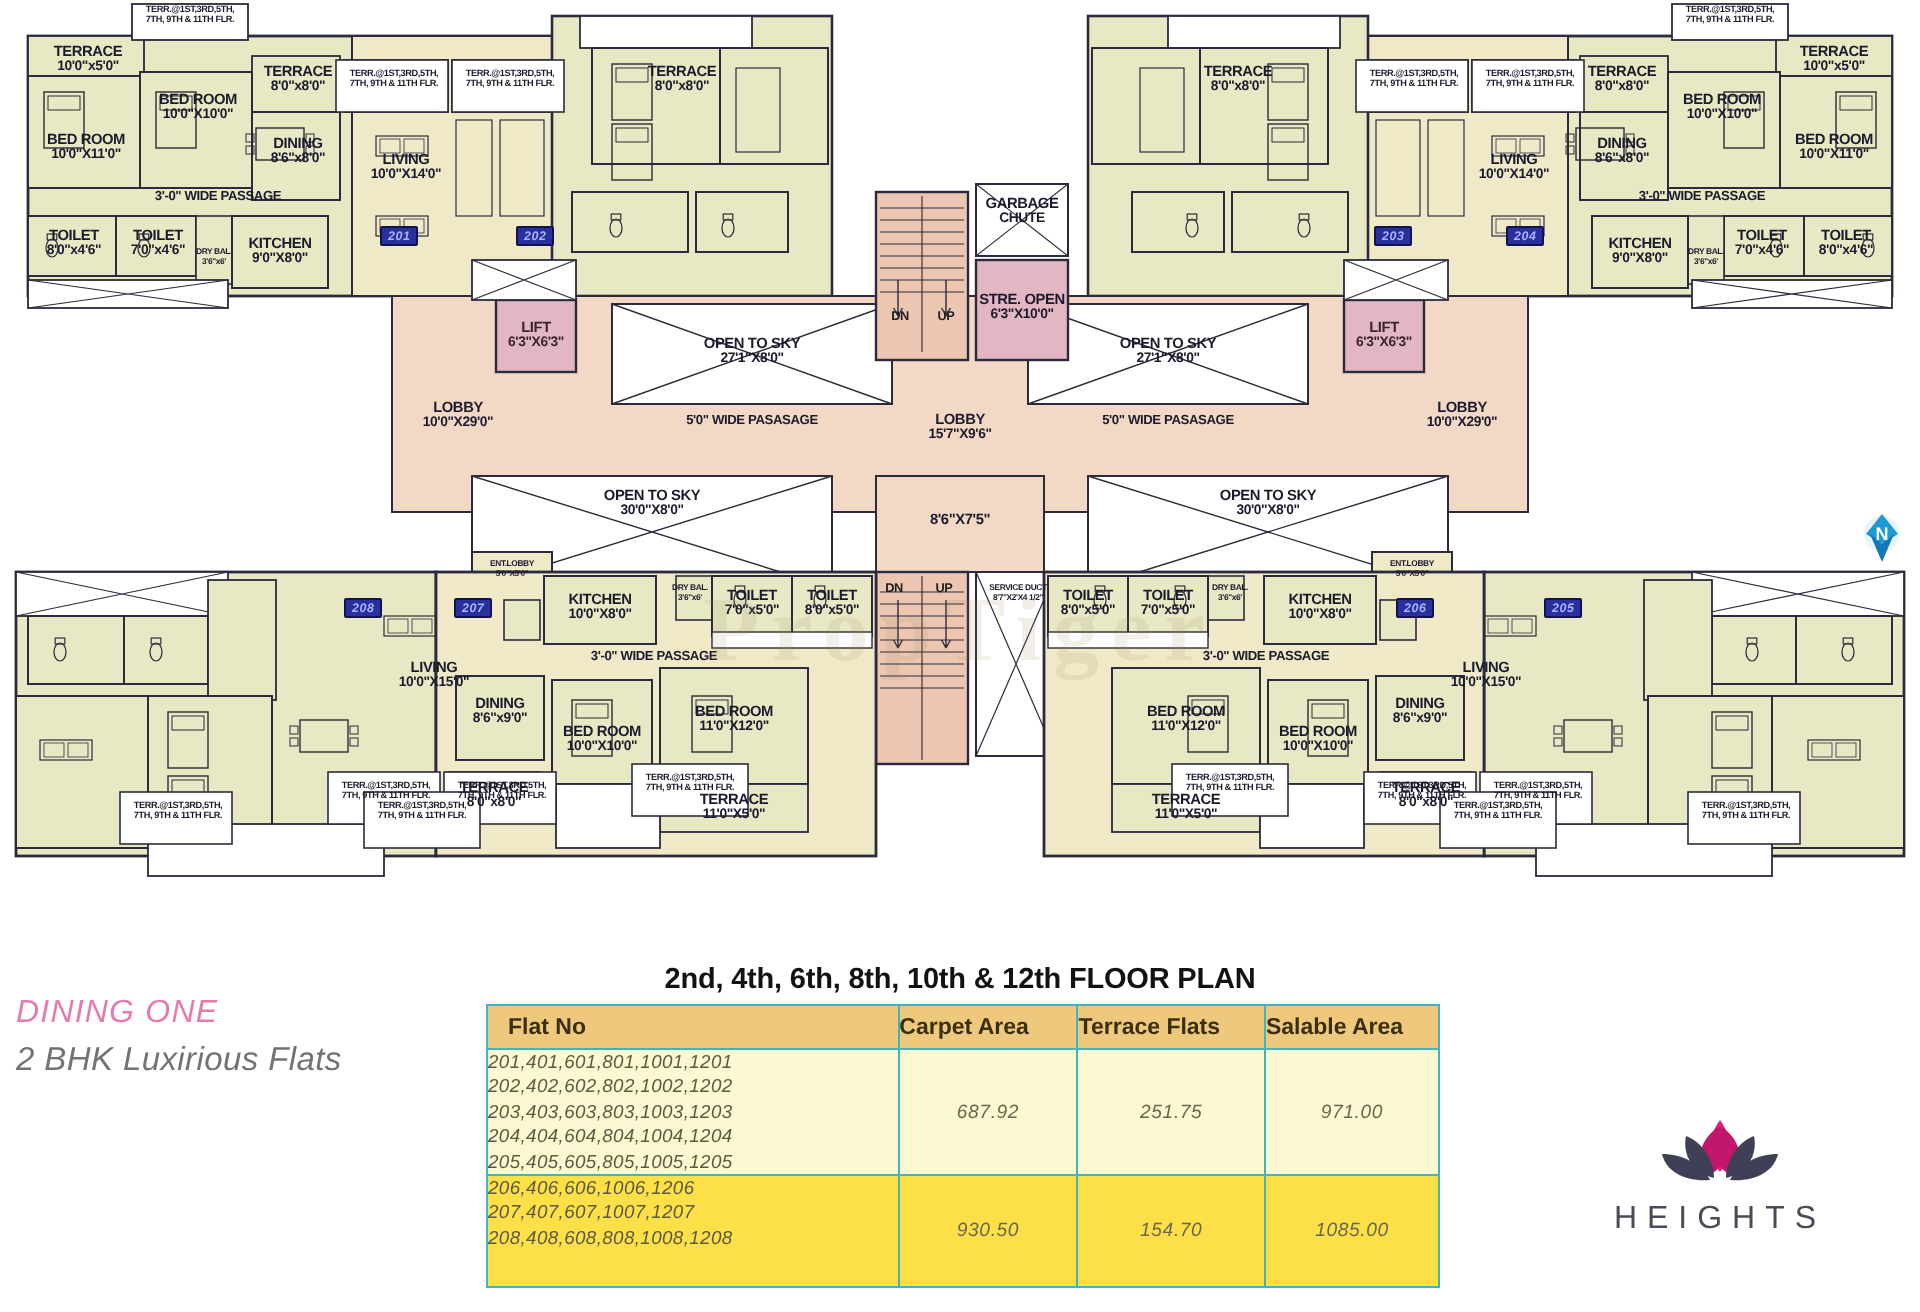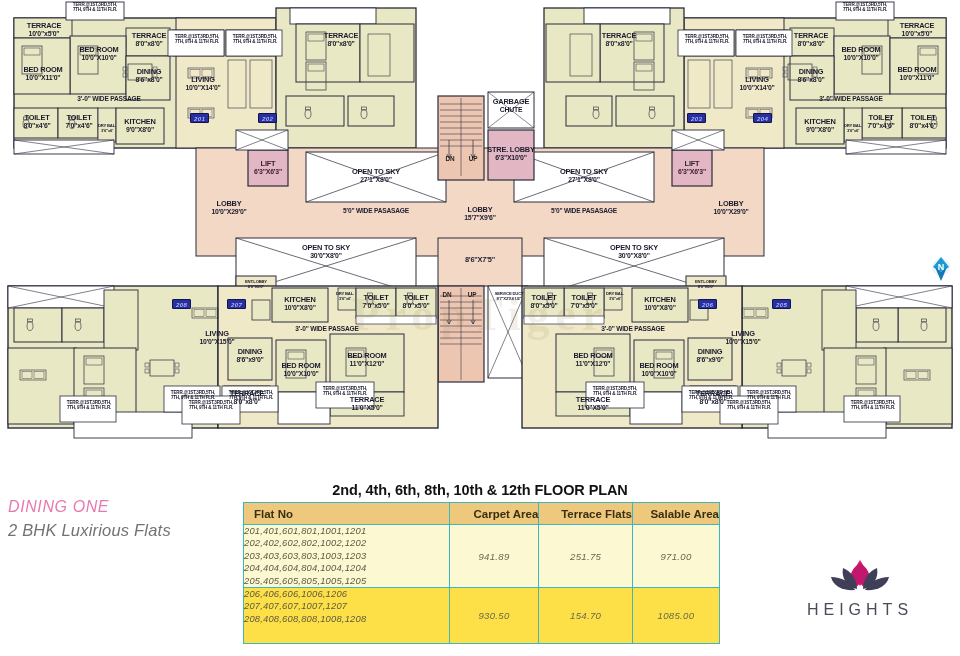--- a/index.html
+++ b/index.html
@@ -25,21 +25,21 @@
   #phase1{position:absolute;left:8px;top:498px;font-size:16px;font-style:italic;
       color:#e67ab0;letter-spacing:.6px;font-family:"Liberation Sans",sans-serif;}
   #phase2{position:absolute;left:8px;top:521px;font-size:16.5px;font-style:italic;
       color:#737373;letter-spacing:.2px;}
   #planTitle{position:absolute;left:240px;top:482px;width:480px;text-align:center;
       font-size:14.5px;font-weight:700;color:#121212;letter-spacing:-.1px;}
   table.areas{position:absolute;left:243px;top:502px;width:477px;
       border-collapse:collapse;background:#fcf8d8;}
   table.areas th,table.areas td{border:1.6px solid #3fb5bd;padding:0;}
   table.areas th{background:#eec87c;color:#3a2f10;font-size:11.5px;font-weight:700;
-      height:21px;text-align:right;}
+      height:21px;text-align:left;}
   table.areas th.flatcol{text-align:left;padding-left:10px;}
   td.flats{background:#fcf8d2;font-style:italic;font-size:9.4px;color:#5d5a43;
       padding:4px 0 4px 10px;line-height:1.32;letter-spacing:.2px;}
   td.num{background:#fcf8d2;font-style:italic;font-size:9.6px;color:#6a6750;
       text-align:center;letter-spacing:.3px;}
   tr.r2 td{background:#fde047;}
   #logo{position:absolute;left:770px;top:558px;width:180px;text-align:center;}
   #logoName{font-family:"Liberation Serif",serif;font-size:22px;letter-spacing:1.6px;
       color:#7c2f6e;line-height:1;}
   #logoSub{font-family:"Liberation Sans",sans-serif;font-size:16px;letter-spacing:5px;
@@ -356,21 +356,21 @@
   <span>DRY BAL.</span><br><span>3'6"x6'</span></div>
 <div class="lbl pass" style="left:796px;top:96px;width:110px;">3'-0" WIDE PASSAGE</div>
 <div class="lbl rm" style="left:596px;top:32px;width:46px;">
   <span>TERRACE</span><span class="d">8'0"x8'0"</span></div>
 
 <div class="lbl rm" style="left:248px;top:160px;width:40px;color:#3a2430;">
   <span>LIFT</span><span class="d">6'3"X6'3"</span></div>
 <div class="lbl rm" style="left:672px;top:160px;width:40px;color:#3a2430;">
   <span>LIFT</span><span class="d">6'3"X6'3"</span></div>
 <div class="lbl rm" style="left:487px;top:146px;width:48px;">
-  <span>STRE. LOBBY</span><span class="d">6'3"X10'0"</span></div>
+  <span>STRE. OPEN</span><span class="d">6'3"X10'0"</span></div>
 <div class="lbl rm" style="left:487px;top:98px;width:48px;">
   <span>GARBAGE</span><span class="d">CHUTE</span></div>
 <div class="lbl rm" style="left:442px;top:206px;width:76px;">
   <span>LOBBY</span><span class="d">15'7"X9'6"</span></div>
 <div class="lbl rm" style="left:198px;top:200px;width:62px;">
   <span>LOBBY</span><span class="d">10'0"X29'0"</span></div>
 <div class="lbl rm" style="left:700px;top:200px;width:62px;">
   <span>LOBBY</span><span class="d">10'0"X29'0"</span></div>
 <div class="lbl rm" style="left:316px;top:168px;width:120px;">
   <span>OPEN TO SKY</span><span class="d">27'1"X8'0"</span></div>
@@ -479,21 +479,21 @@
   </thead>
   <tbody>
     <tr class="r1">
       <td class="flats">
         <div>201,401,601,801,1001,1201</div>
         <div>202,402,602,802,1002,1202</div>
         <div>203,403,603,803,1003,1203</div>
         <div>204,404,604,804,1004,1204</div>
         <div>205,405,605,805,1005,1205</div>
       </td>
-      <td class="num">941.89</td>
+      <td class="num">687.92</td>
       <td class="num">251.75</td>
       <td class="num">971.00</td>
     </tr>
     <tr class="r2">
       <td class="flats" style="padding-bottom:18px;">
         <div>206,406,606,1006,1206</div>
         <div>207,407,607,1007,1207</div>
         <div>208,408,608,808,1008,1208</div>
       </td>
       <td class="num">930.50</td>

